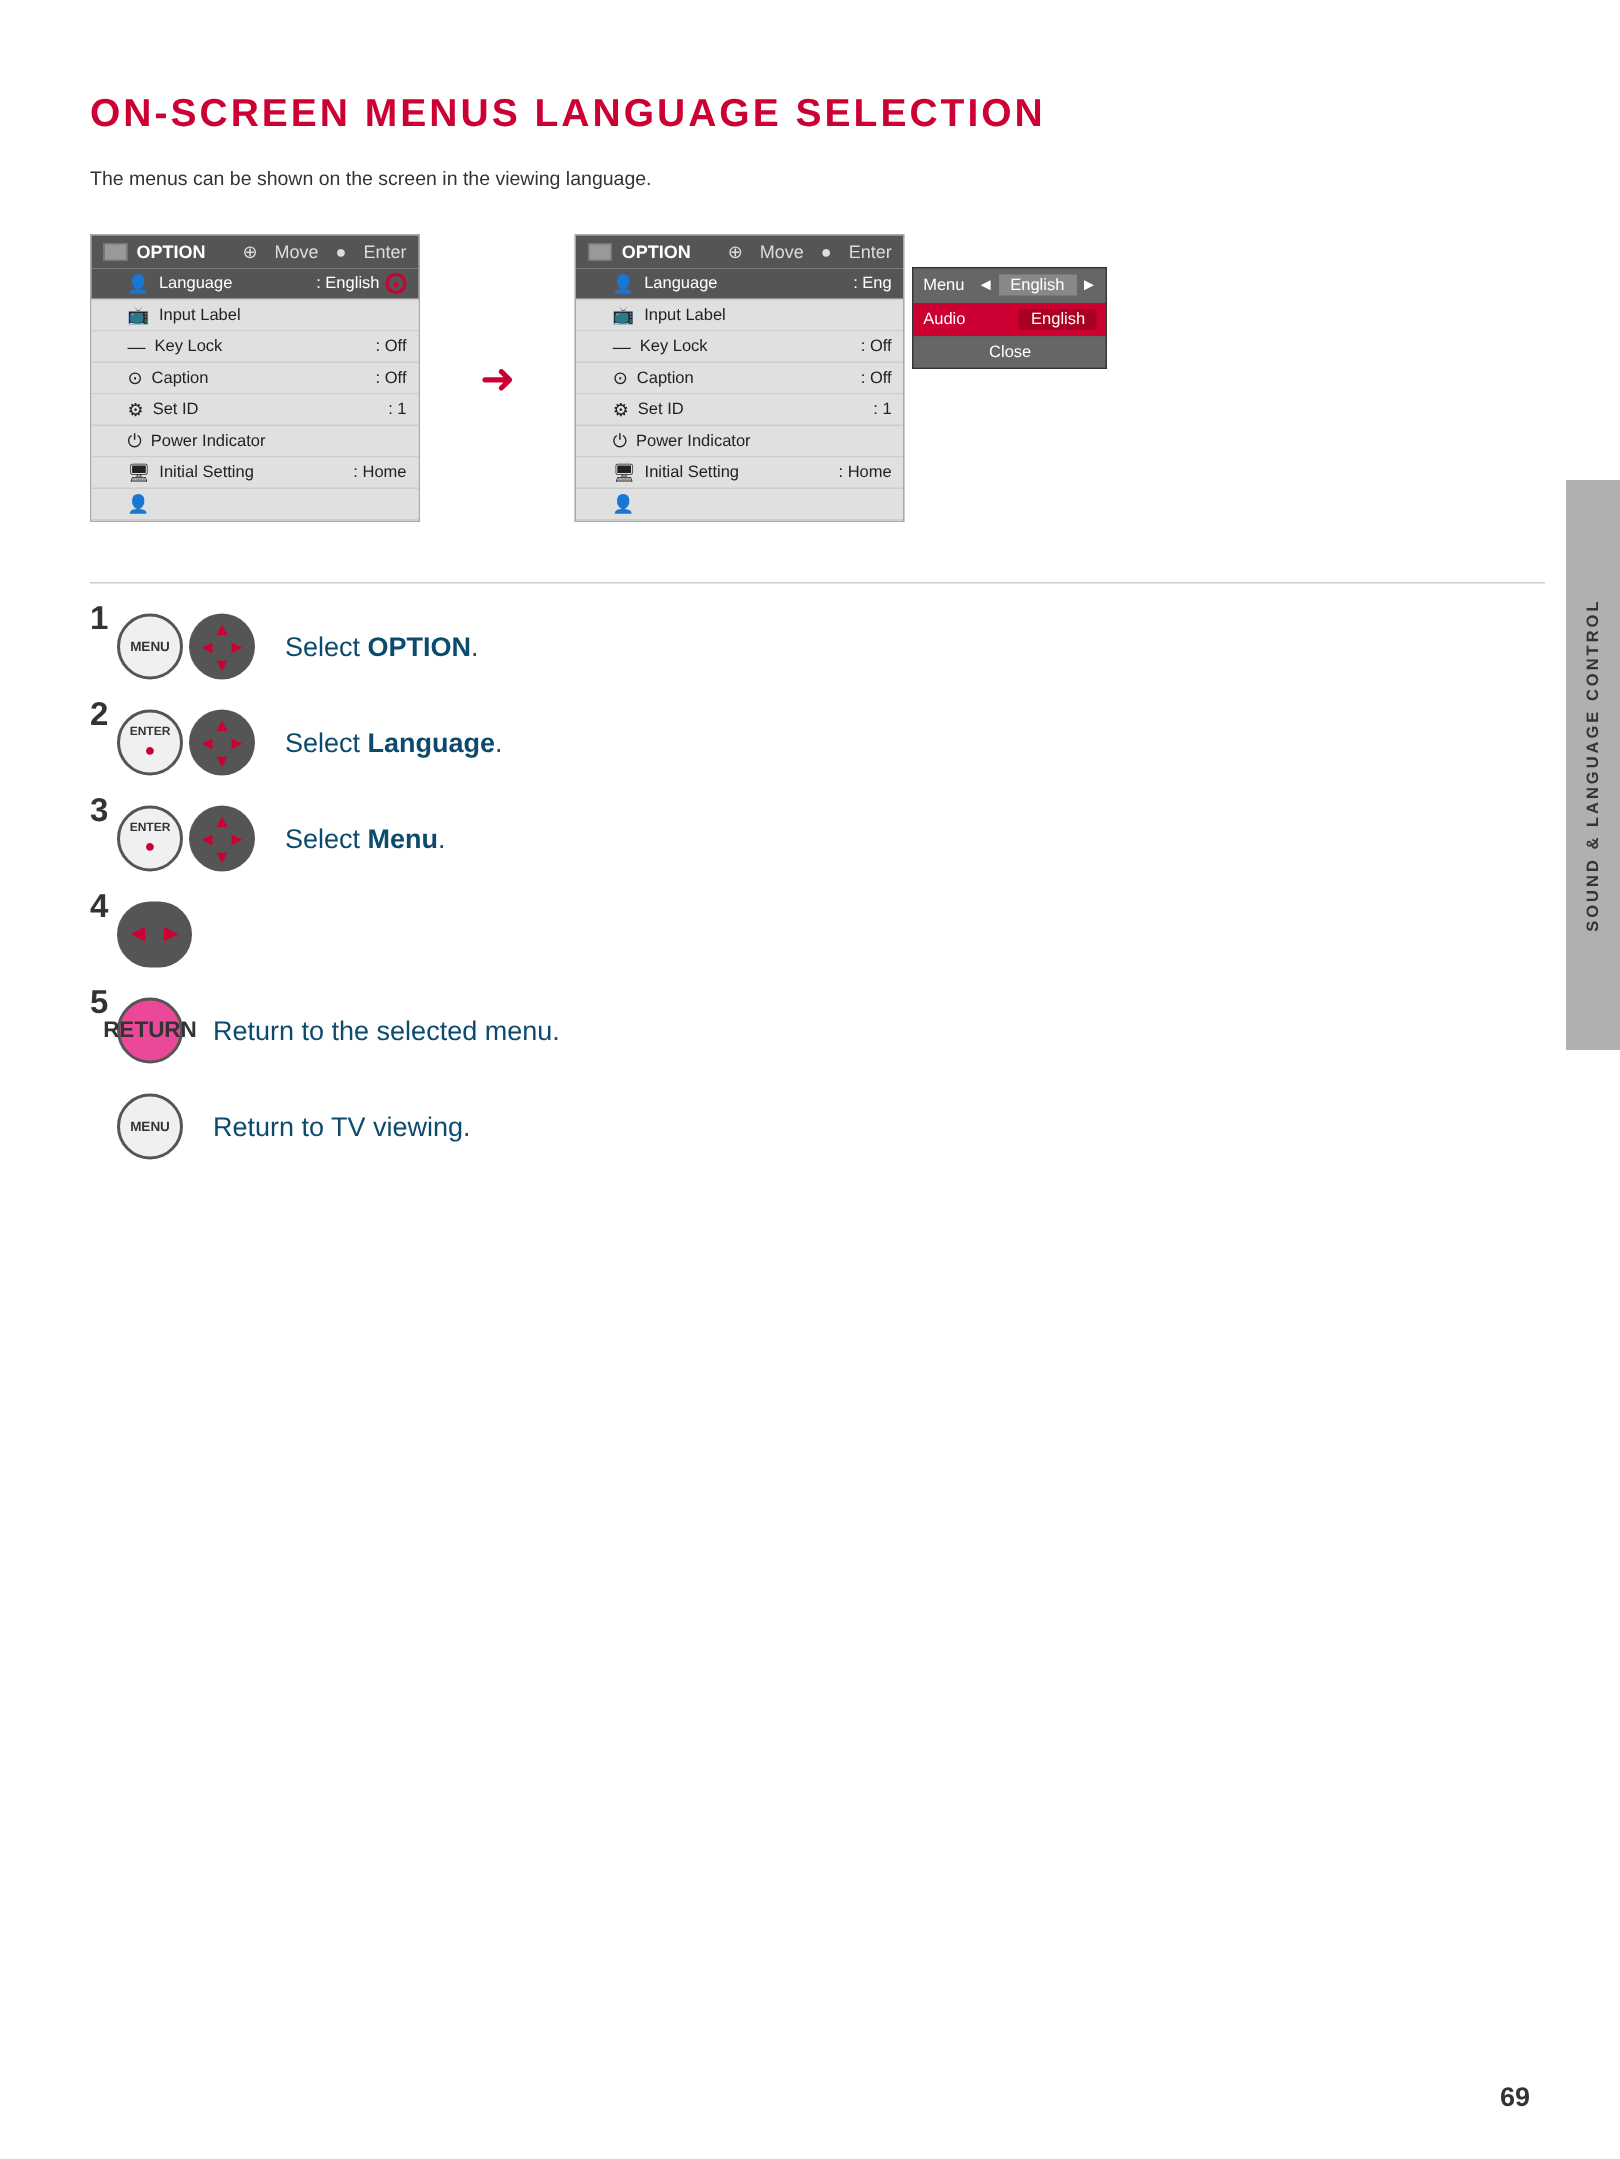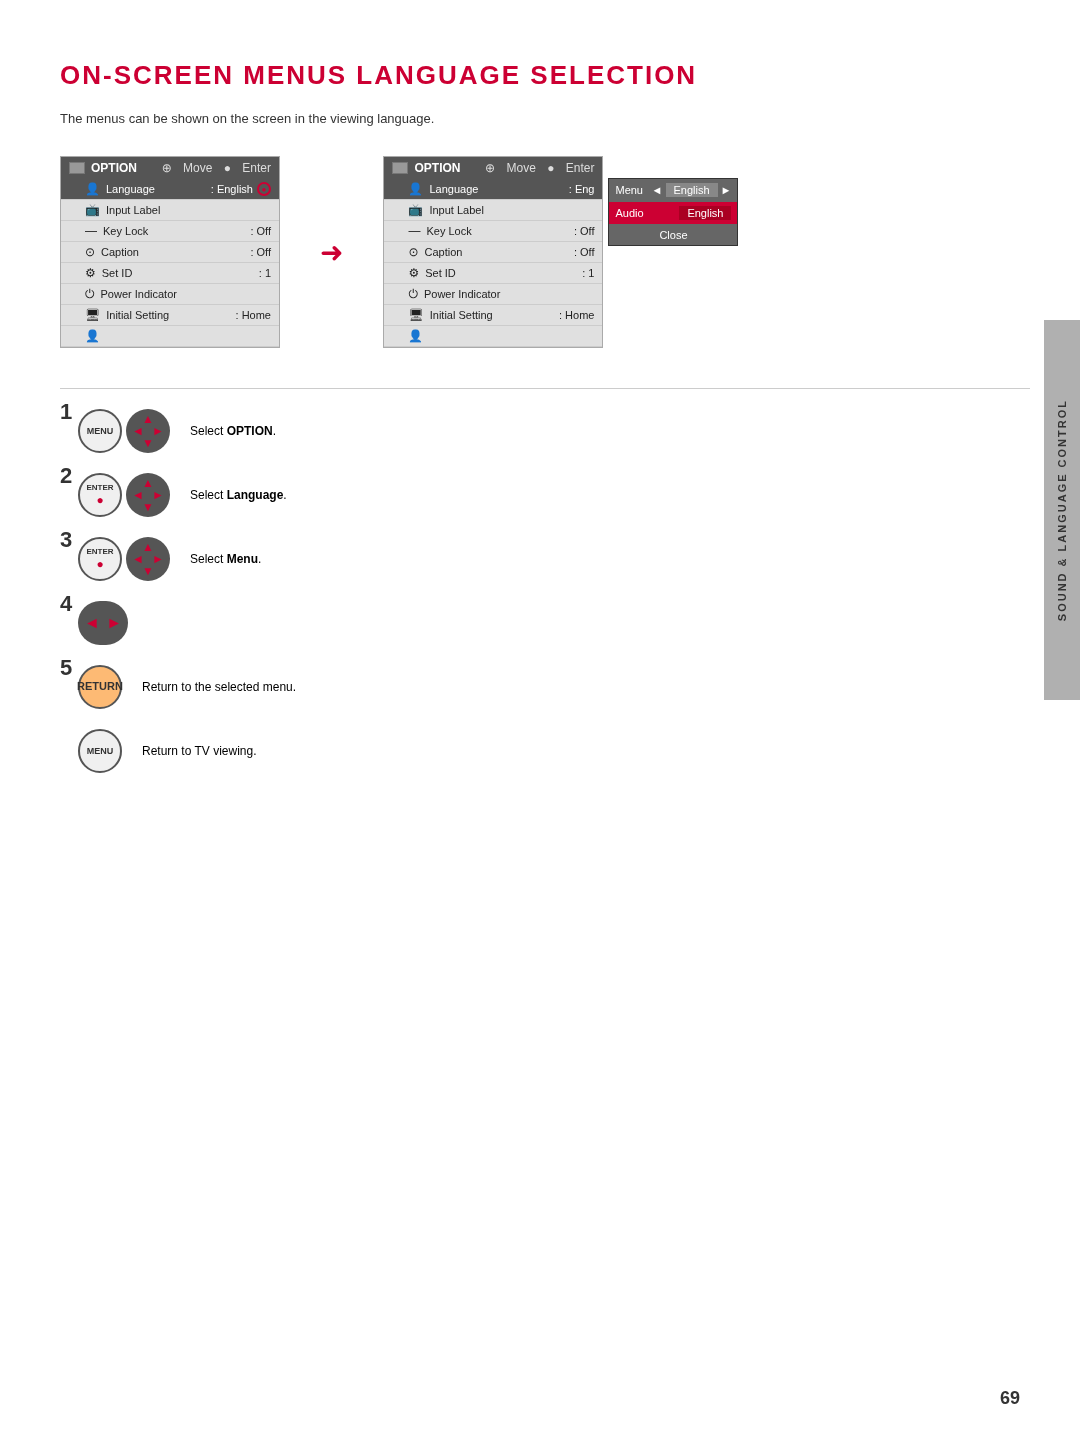--- a/index.html
+++ b/index.html
@@ -196,22 +196,22 @@
 
     .step-icons {
       display: flex;
       align-items: center;
       margin-left: 18px;
       gap: 4px;
     }
 
     .step-text {
       margin-left: 20px;
-      font-size: 12px;
-      color: #000000;
+      font-size: 18px;
+      color: #0c4a6e;
       align-self: center;
     }
 
     .step-text b {
       font-weight: bold;
     }
 
     
     .btn-circle {
       width: 44px;
@@ -232,22 +232,22 @@
     .btn-circle.menu-btn {
       background: #f0f0f0;
       font-size: 9px;
     }
 
     .btn-circle.enter-btn {
       background: #f0f0f0;
     }
 
     .btn-circle.return-btn {
-      background: #fdba74;
-      font-size: 11px;
+      background: #ec4899;
+      font-size: 15px;
     }
 
     .nav-pad-outer {
       width: 44px;
       height: 44px;
       border-radius: 50%;
       background: #555;
       display: flex;
       align-items: center;
       justify-content: center;

